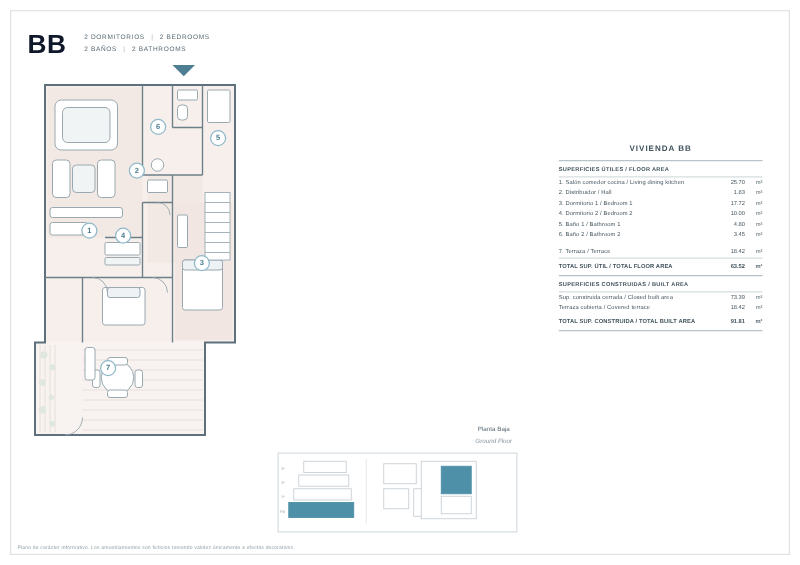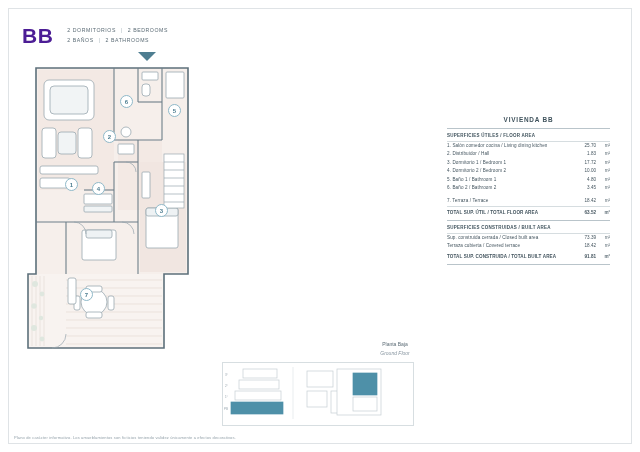--- a/index.html
+++ b/index.html
@@ -20,21 +20,21 @@
     border:1px solid #dfe3e6;
     pointer-events:none;
   }
 
   
   .header{
     position:absolute;left:22px;top:22px;
     display:flex;align-items:flex-start;
   }
   .unit-code{
-    font-size:21px;font-weight:bold;color:#4c1d95;
+    font-size:21px;font-weight:bold;color:#0f172a;
     letter-spacing:0.5px;line-height:1;
     margin-right:14px;margin-top:3px;
     font-family:"Liberation Sans", sans-serif;
   }
   .hdr-lines{
     font-size:5.2px;color:#5b6b75;letter-spacing:0.55px;
     line-height:1.9;padding-top:4px;
   }
   .hdr-lines .sep{color:#a9b6bd;padding:0 3px;}
 

